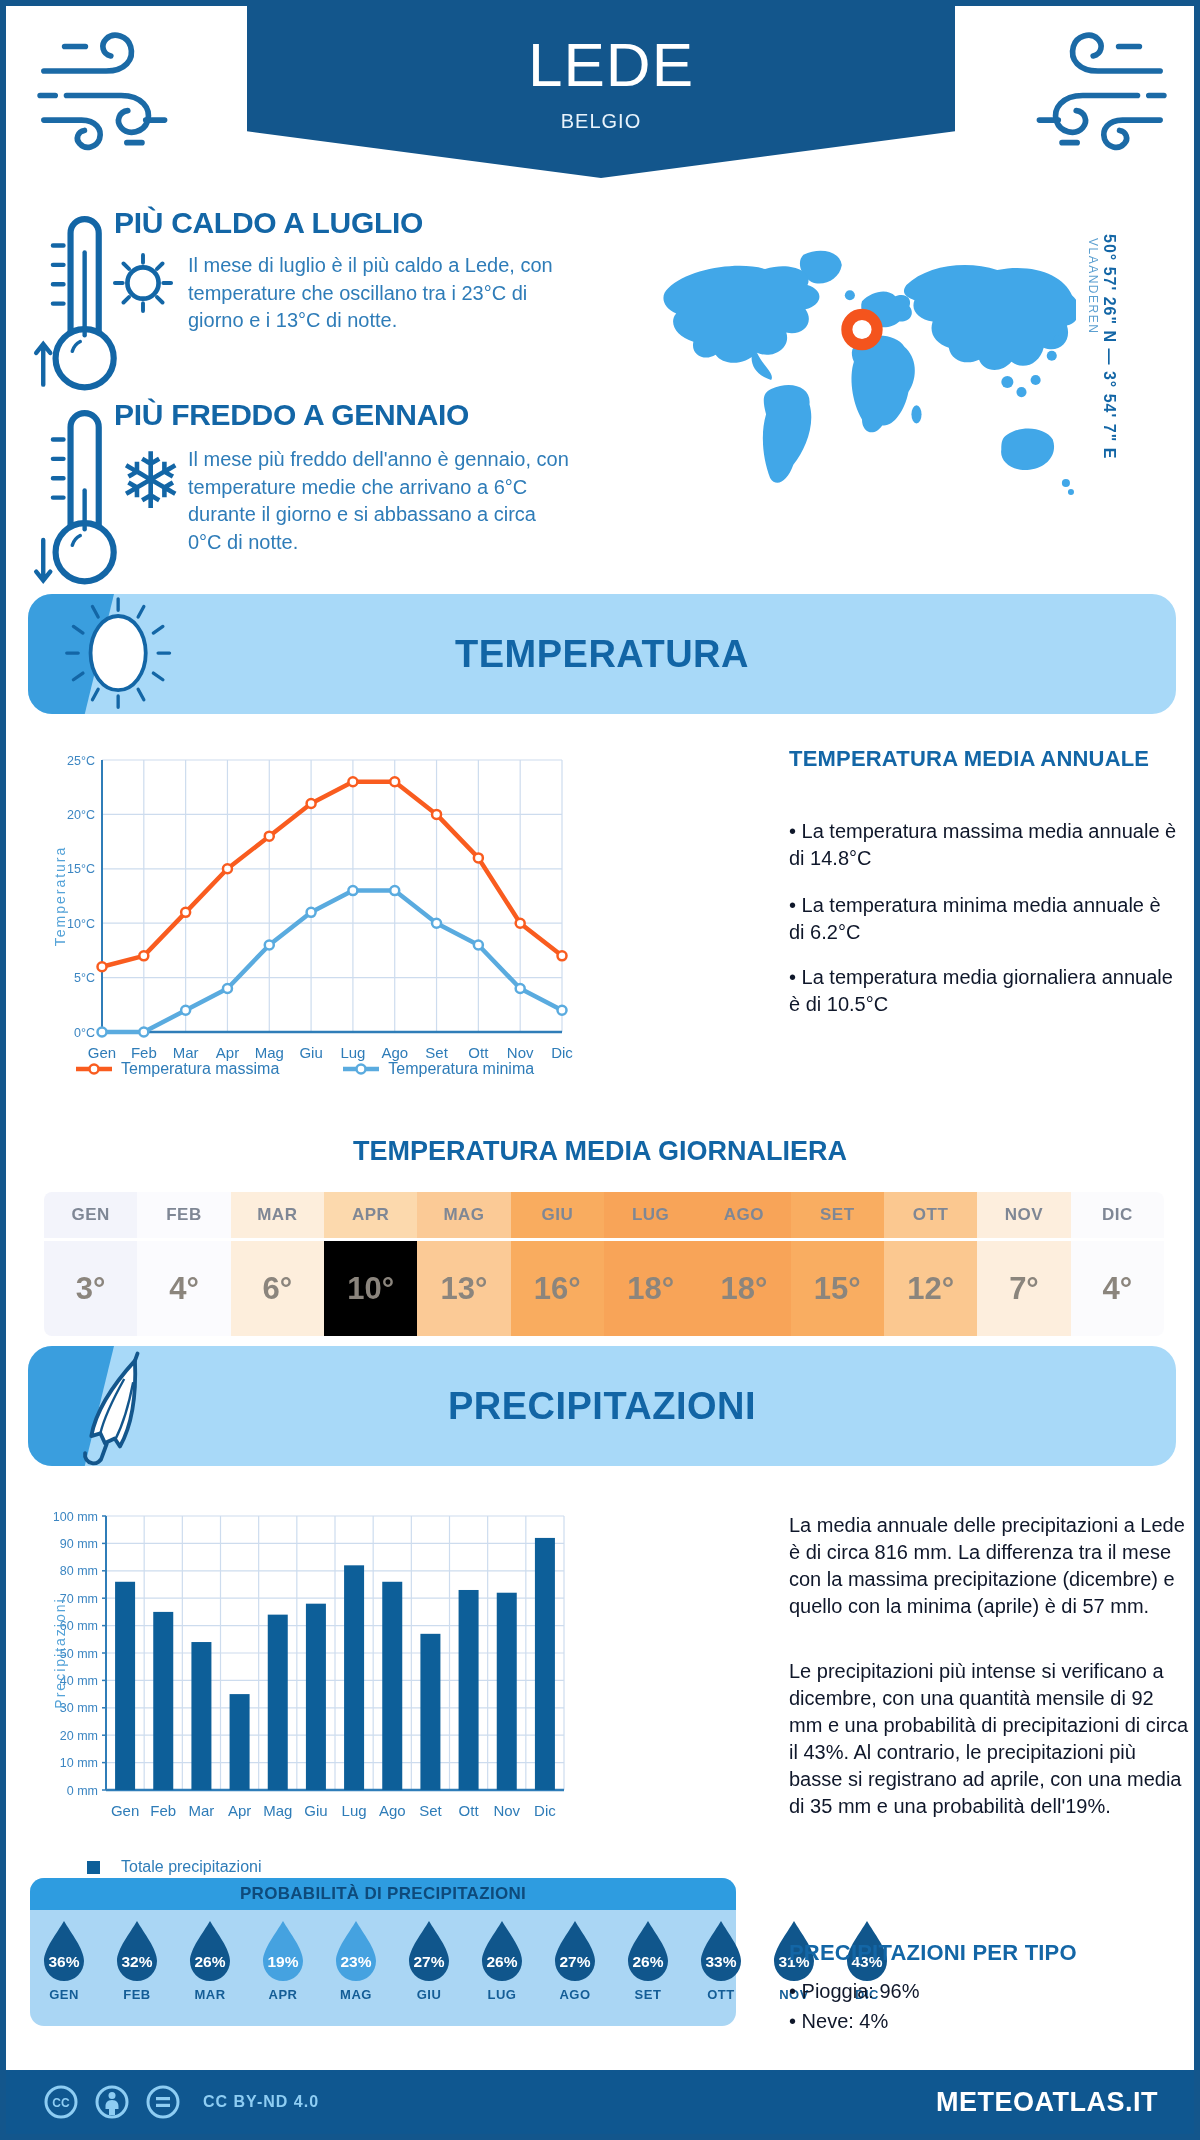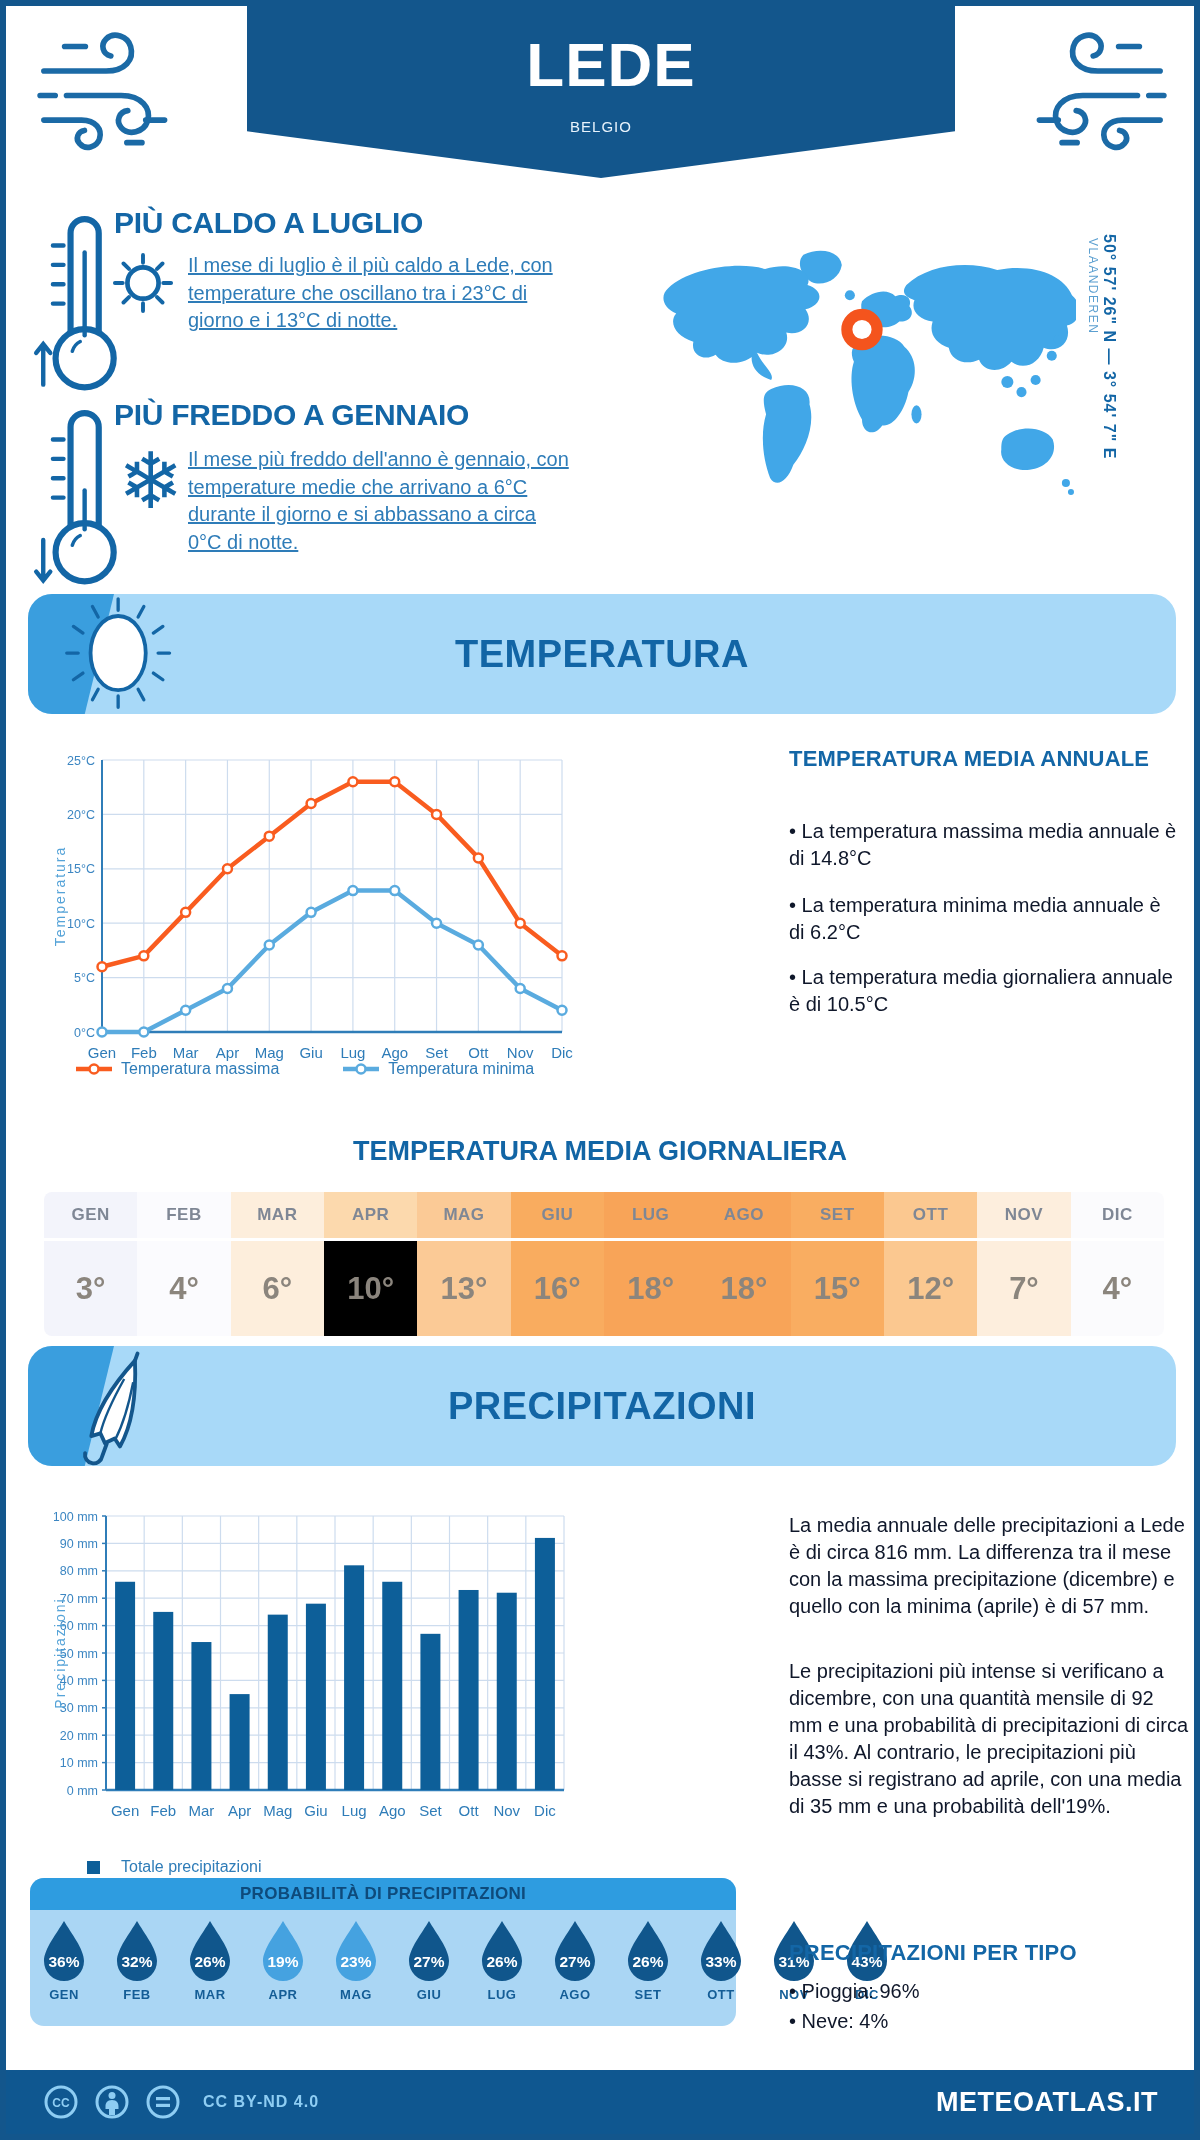--- a/index.html
+++ b/index.html
@@ -9,29 +9,29 @@
     position:relative; width:1200px; height:2140px; margin:0 auto;
     background:#ffffff; border:6px solid #13568c; overflow:hidden;
   }
   
   .banner {
     position:absolute; left:241px; top:-1px; width:708px; height:173px;
     background:#13568c;
     clip-path:polygon(0 0,100% 0,100% 73%,50% 100%,0 73%);
     text-align:center; color:#fff;
   }
-  .banner .title { margin-top:24px; font-size:62px; font-weight:bold; letter-spacing:1px;margin-left:20px; }
-  .banner .subtitle { margin-top:18px; font-size:15px; letter-spacing:1px; color:#e8f3fc; }
+  .banner .title { margin-top:24px; font-size:62px; font-weight:normal; letter-spacing:1px;margin-left:20px; }
+  .banner .subtitle { margin-top:10px; font-size:20px; letter-spacing:1px; color:#e8f3fc; }
   .wind { position:absolute; top:16px; width:152px; height:132px; }
   .wind.left { left:26px; }
   .wind.right { left:1014px; transform:scaleX(-1); }
 
   
   .hl-heading { position:absolute; font-size:30px; font-weight:bold; color:#1366a6; letter-spacing:-0.3px; }
-  .hl-text { position:absolute; width:382px; font-size:20px; line-height:1.38; color:#2e7cb8;text-decoration:underline; }
+  .hl-text { position:absolute; width:382px; font-size:20px; line-height:1.38; color:#2e7cb8; }
   .thermo { position:absolute; width:100px; height:185px; }
   .sun-small { position:absolute; width:78px; height:78px; }
   .snowflake { position:absolute; font-size:78px; color:#1366a6; line-height:1; }
 
   
   .worldmap { position:absolute; left:646px; top:226px; width:424px; height:294px; }
   .coords-block {
     position:absolute; left:1080px; top:228px; height:310px;
     writing-mode:vertical-rl;
   }

